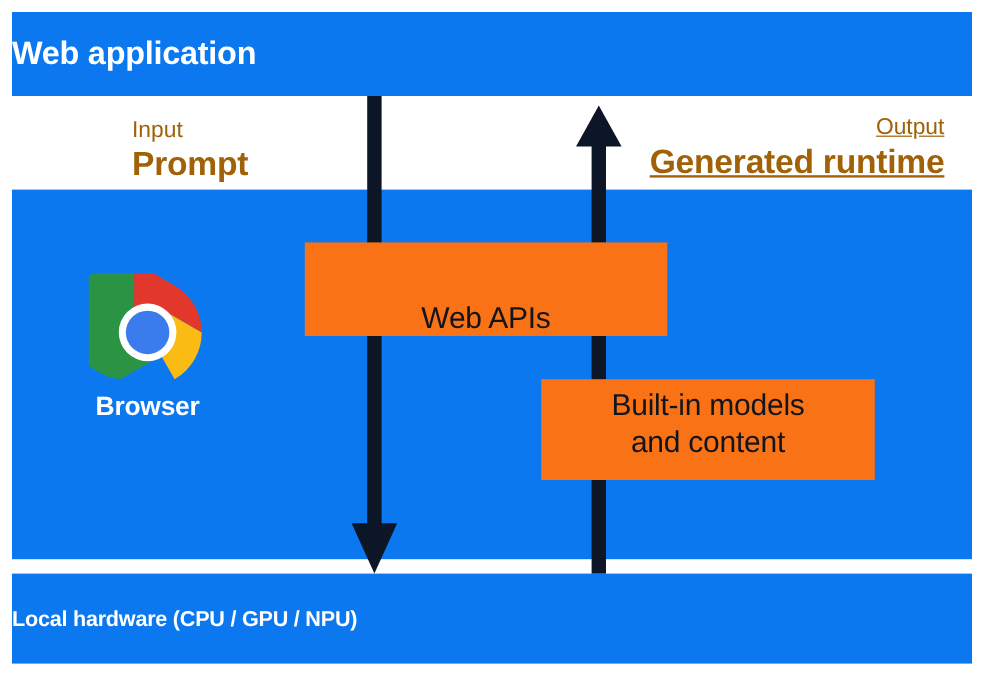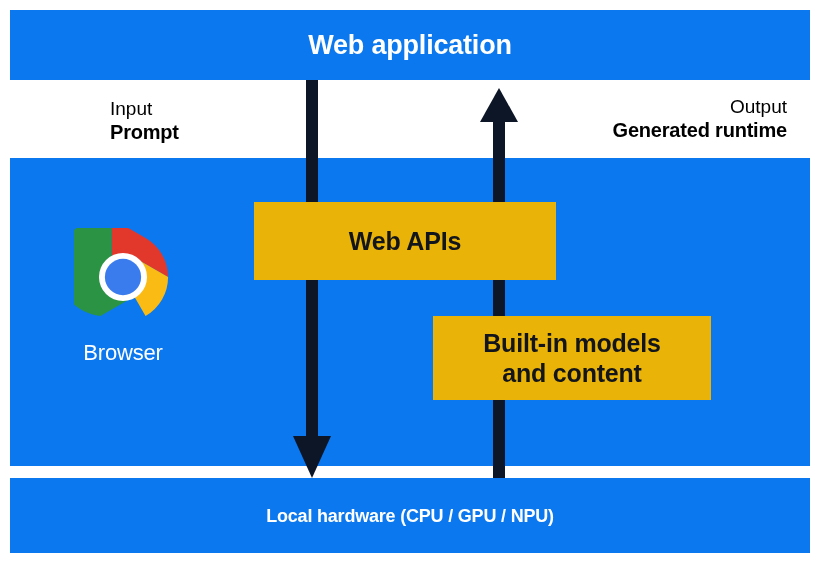--- a/index.html
+++ b/index.html
@@ -39,21 +39,21 @@
   }
   .band-bottom {
     top: 478px;
     height: 75px;
   }
 
   .band-title {
     position: absolute;
     left: 0;
     width: 100%;
-    text-align: center;
+    text-align: left;
     color: #ffffff;
     font-weight: bold;
     letter-spacing: -0.2px;
   }
   .band-top .band-title {
     top: 50%;
     transform: translateY(-50%);
     font-size: 27px;
   }
   .band-bottom .band-title {
@@ -68,93 +68,93 @@
     left: 0;
     top: 0;
     width: 820px;
     height: 566px;
     pointer-events: none;
   }
 
   
   .gap-label {
     position: absolute;
-    color: #000000;
+    color: #a16207;
     line-height: 1.22;
   }
   .gap-label .small {
     display: block;
     font-size: 19px;
     font-weight: normal;
   }
   .gap-label .big {
     display: block;
-    font-size: 20px;
+    font-size: 28px;
     font-weight: bold;
     letter-spacing: -0.2px;
   }
   .label-input {
     left: 110px;
     top: 97px;
     text-align: left;
   }
   .label-output {
     right: 33px;
     top: 95px;
     text-align: right;
+    text-decoration: underline;
   }
 
   
   .browser-block {
     position: absolute;
     left: 63px;
     top: 228px;
     width: 120px;
     text-align: center;
   }
   .chrome-logo {
     display: block;
     margin: 0 auto;
   }
   .browser-caption {
-    margin-top: 14px;
     color: #ffffff;
     font-size: 22px;
-    font-weight: normal;
+    font-weight: bold;
     letter-spacing: -0.2px;
   }
 
   
   .ybox {
     position: absolute;
-    background: #eab308;
+    background: #f97316;
     color: #12151c;
     display: flex;
-    align-items: center;
+    align-items: flex-end;
     justify-content: center;
     text-align: center;
-    font-weight: bold;
+    font-weight: normal;
     letter-spacing: -0.2px;
     line-height: 1.22;
     box-sizing: border-box;
   }
   .ybox-webapis {
     left: 254px;
     top: 202px;
     width: 302px;
     height: 78px;
     font-size: 25px;
   }
   .ybox-builtin {
-    left: 433px;
+    left: 451px;
     top: 316px;
     width: 278px;
     height: 84px;
     font-size: 25px;
-    padding: 0 10px;
+    padding: 16px 10px;
   }
 </style>
 </head>
 <body>
 
 <div id="diagram">
 
   <div class="band band-top">
     <div class="band-title">Web application</div>
   </div>

